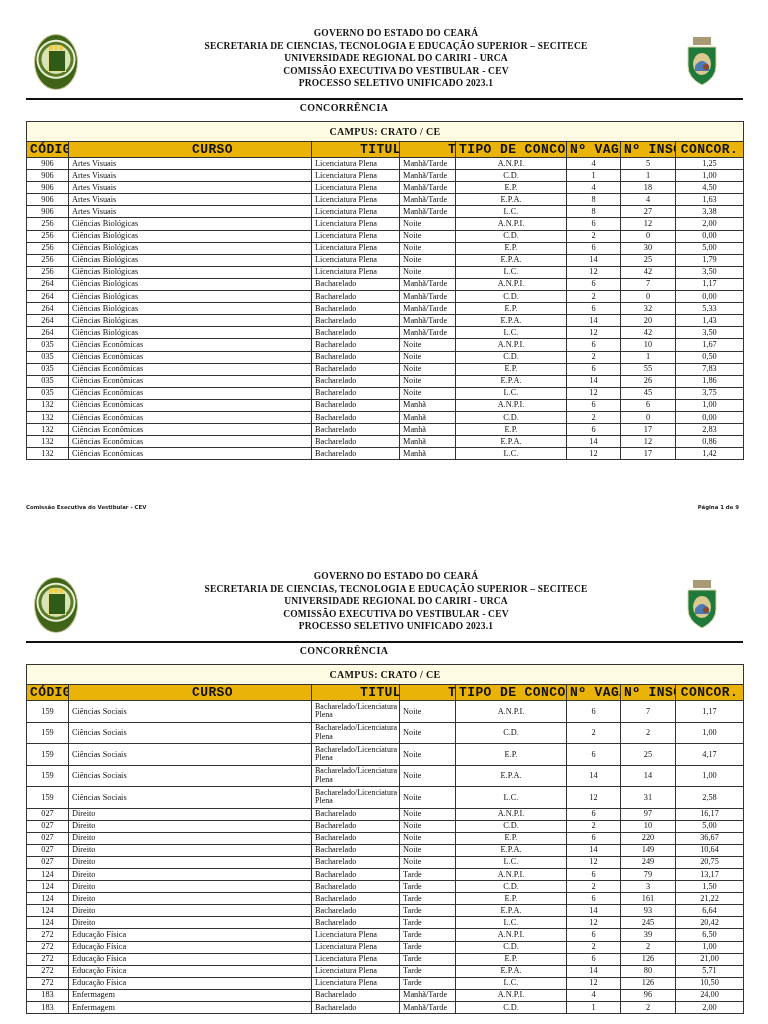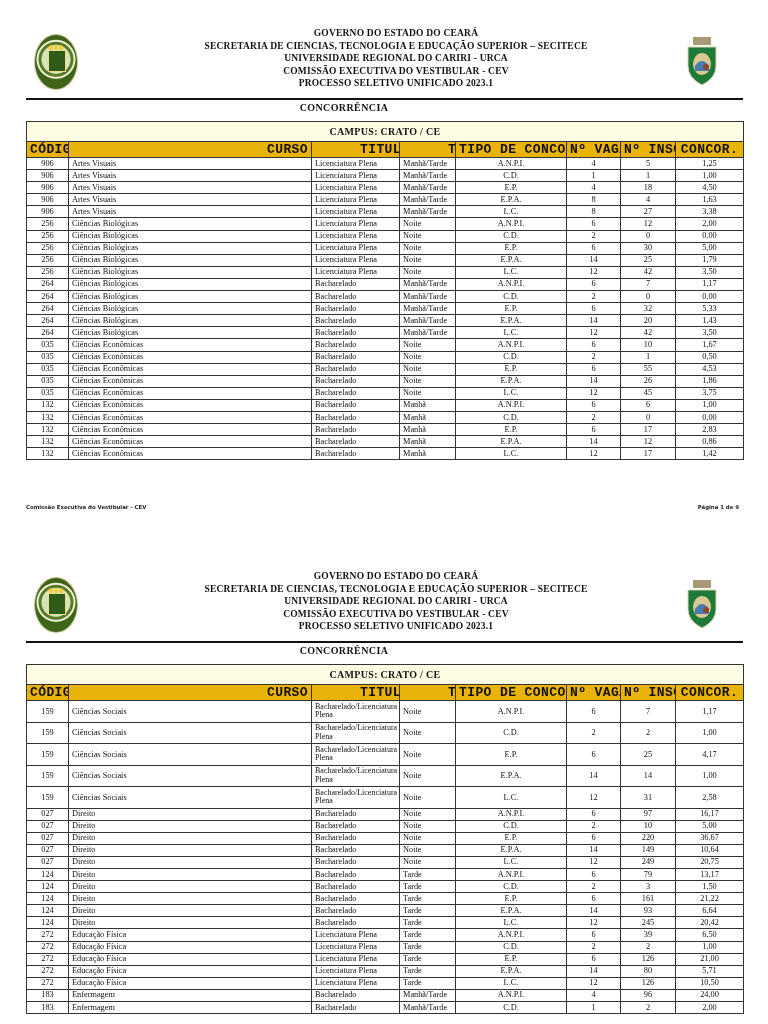--- a/index.html
+++ b/index.html
@@ -11,21 +11,21 @@
   .logo-left .bld { position:absolute; left:13px; top:15px; width:16px; height:20px; background:#2f5a17; border:1px solid #e6dd8e; }
   .logo-left .flame { position:absolute; top:10px; width:4px; height:5px; border-radius:50% 50% 40% 40%; background:#f2cd3a; }
   .logo-right { position:absolute; left:684px; width:36px; height:50px; }
   .rule { position:absolute; left:26px; width:717px; height:2px; background:#111; }
   .section-title { position:absolute; left:0; width:688px; text-align:center; font-family:"Liberation Serif", serif; font-weight:bold; font-size:10px; letter-spacing:0.4px; }
   table.grid { position:absolute; left:26px; width:717px; border-collapse:collapse; table-layout:fixed; font-family:"Liberation Serif", serif; font-size:8.3px; }
   table.grid td, table.grid th { border:1px solid #333; padding:0 3px; white-space:nowrap; overflow:hidden; }
   table.grid { border:1.5px solid #222; }
   .campus td { background:#fefde3; text-align:center; font-weight:bold; font-size:10px; height:19px; letter-spacing:0.3px;margin-left:38px; }
   .colhead th { background:#eab308; font-weight:bold; font-size:13px; height:15px; letter-spacing:0.4px;font-family:Liberation Mono, monospace; }
-  .colhead th.l { text-align:right;padding-left:48px; }
+  .colhead th.l { text-align:center;padding-left:48px; }
   .colhead th.c { text-align:center; }
   td.c { text-align:center; }
   td.l { text-align:left; }
   .r1 td { height:11.1px; line-height:10px; }
   .r2 td { height:20.5px; line-height:9px; }
   .r2 td.tit { white-space:normal; font-size:8px; line-height:8.6px; }
   .footer { position:absolute; font-family:"DejaVu Sans", sans-serif; font-size:5.4px; font-weight:bold; color:#222; }
 </style>
 </head>
 <body>
@@ -252,21 +252,21 @@
           <td class="c">0,50</td>
         </tr>
         <tr class="r1">
           <td class="c">035</td>
           <td class="l">Ciências Econômicas</td>
           <td class="l tit">Bacharelado</td>
           <td class="l">Noite</td>
           <td class="c">E.P.</td>
           <td class="c">6</td>
           <td class="c">55</td>
-          <td class="c">4,53</td>
+          <td class="c">7,83</td>
         </tr>
         <tr class="r1">
           <td class="c">035</td>
           <td class="l">Ciências Econômicas</td>
           <td class="l tit">Bacharelado</td>
           <td class="l">Noite</td>
           <td class="c">E.P.A.</td>
           <td class="c">14</td>
           <td class="c">26</td>
           <td class="c">1,86</td>

